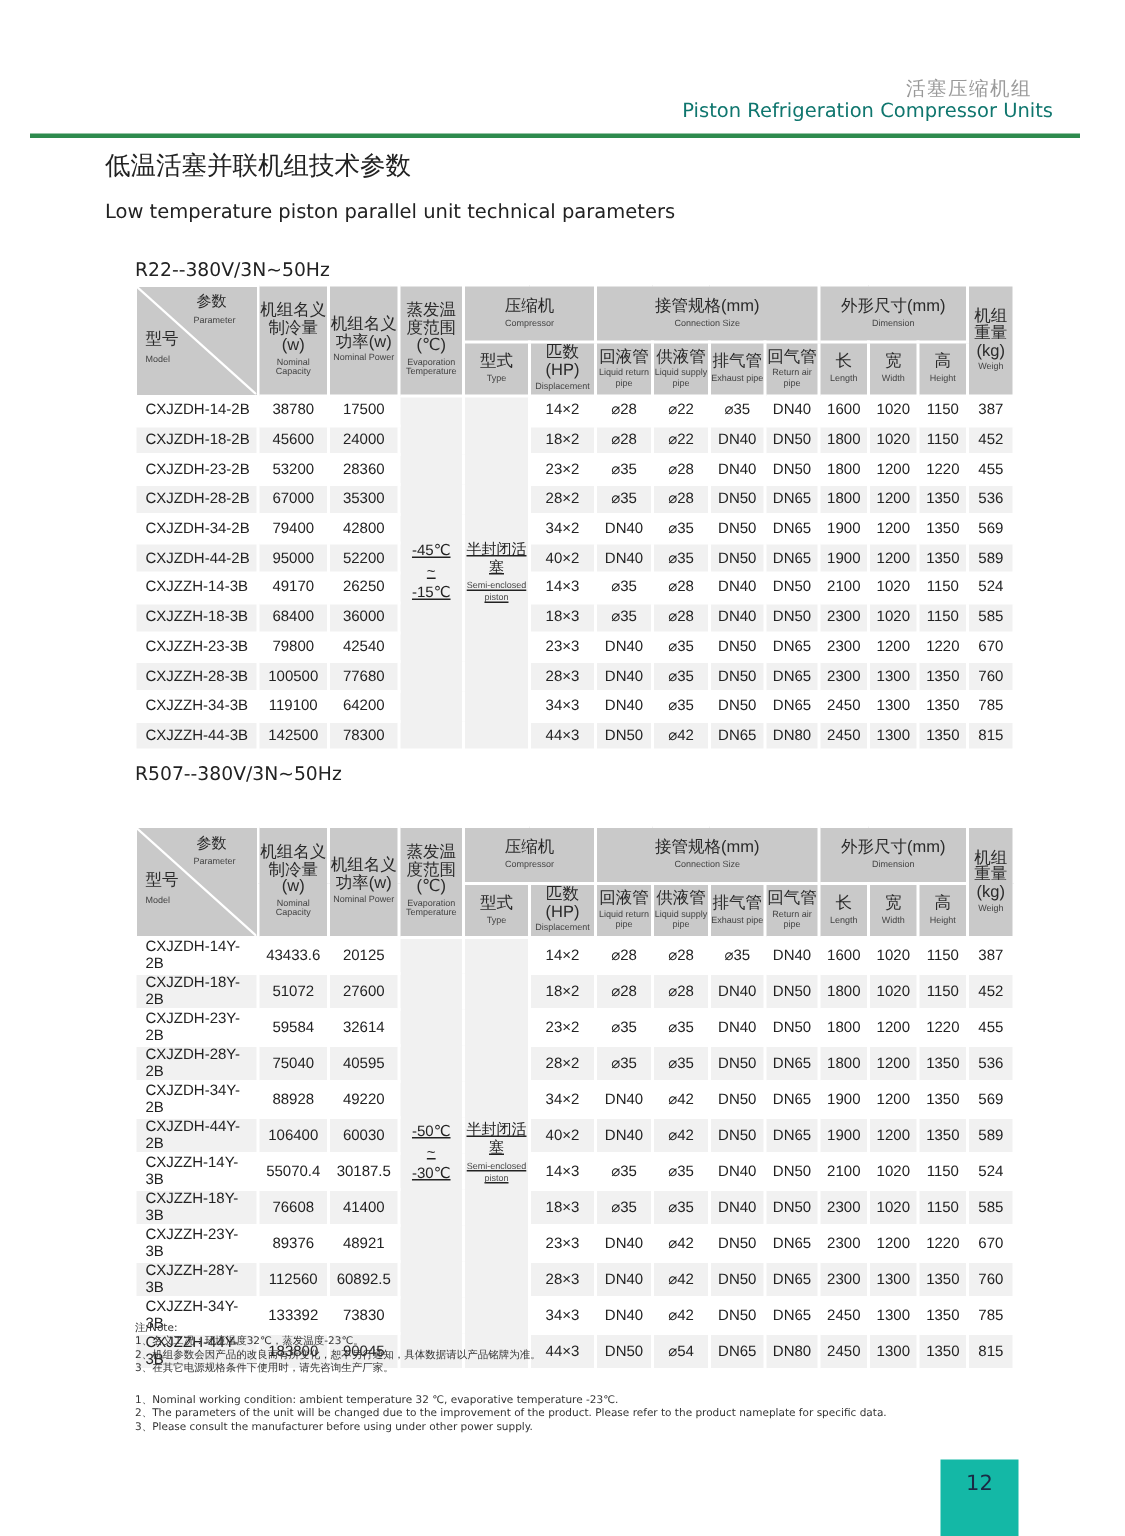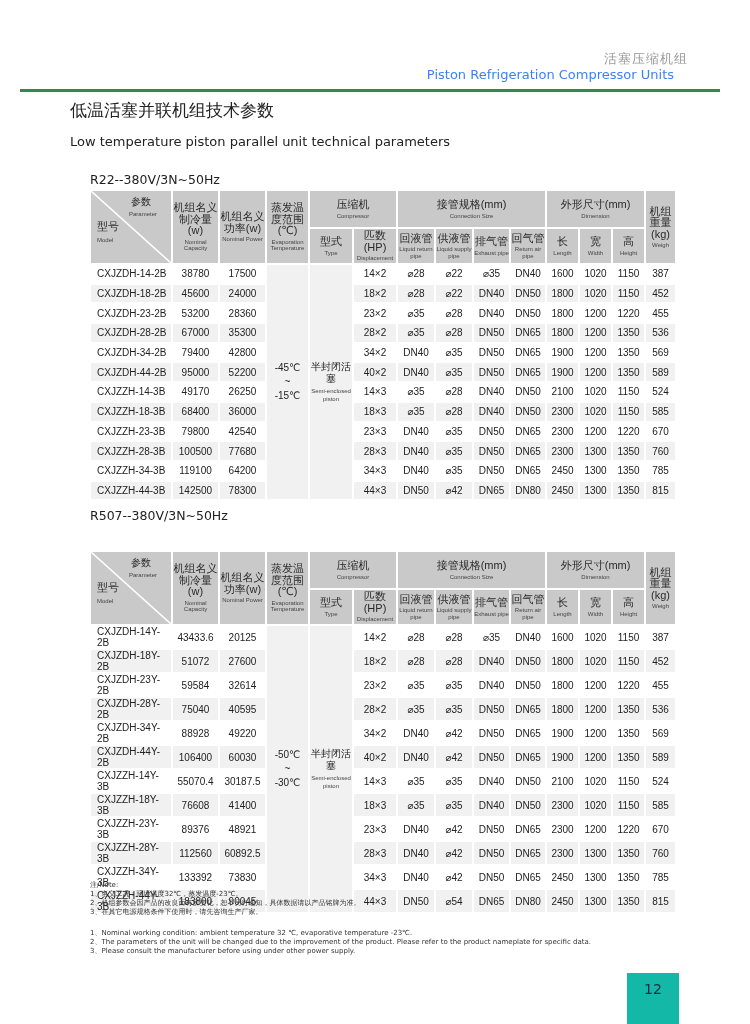--- a/index.html
+++ b/index.html
@@ -1,21 +1,21 @@
 <!DOCTYPE html>
 <html><head>
 <meta charset="utf-8">
 <style>
   html, body { margin:0; padding:0; }
   body {
     width:750px; height:1024px; background:#ffffff; position:relative; overflow:hidden;
     font-family:"DejaVu Sans", "Liberation Sans", sans-serif; color:#222;
   }
   .hdr-cn { position:absolute; right:62px; top:50px; font-size:13px; color:#9a9a9a; letter-spacing:1px; }
-  .hdr-en { position:absolute; right:76px; top:67px; font-size:13px; color:#3b82f6; }
+  .hdr-en { position:absolute; right:48px; top:67px; font-size:13px; color:#0f766e; }
   .green-rule { position:absolute; left:20px; top:89px; width:700px; height:3px; background:#2e8b4e; }
 
   .title-cn { position:absolute; left:70px; top:99px; font-size:17px; color:#222; font-weight:500; }
   .title-en { position:absolute; left:70px; top:134px; font-size:13px; color:#222; }
 
   .sec-label { position:absolute; left:90px; font-size:12.5px; color:#222; }
 
   table.spec {
     position:absolute; left:89px; width:586px; border-collapse:collapse; table-layout:fixed;
     font-family:"Liberation Sans", "DejaVu Sans", sans-serif;
@@ -25,21 +25,21 @@
     padding:0; text-align:center; vertical-align:middle; line-height:1.05;
   }
   table.spec th .cn { font-size:11px; display:block; }
   table.spec th .en { font-size:6px; display:block; color:#444; margin-top:2px; }
   table.spec td {
     font-size:10px; text-align:center; height:17.7px; padding:0; border:2px solid #fff;
     color:#222;
   }
   table.spec tbody tr:nth-child(odd) td { background:#ffffff; }
   table.spec tbody tr:nth-child(even) td { background:#f1f1f1; }
-  table.spec td.merged { background:#f1f1f1 !important; vertical-align:middle; }
+  table.spec td.merged { background:#f1f1f1 !important; vertical-align:middle;text-decoration:underline; }
   table.spec td.model { text-align:left; padding-left:6px; }
   .temp-cell .t { display:block; font-size:10px; line-height:14px; }
   .type-cell .cn { display:block; font-size:10px; line-height:12px; }
   .type-cell .en { display:block; font-size:6px; line-height:8px; color:#444; margin-top:2px; }
 
   th.diag { position:relative;margin-top:28px; }
   th.diag svg { position:absolute; left:0; top:0; width:100%; height:100%; }
   th.diag .p-cn { position:absolute; right:20px; top:6px; font-size:10px; }
   th.diag .p-en { position:absolute; right:14px; top:20px; font-size:6px; color:#444; }
   th.diag .m-cn { position:absolute; left:6px; top:30px; font-size:11px; }

